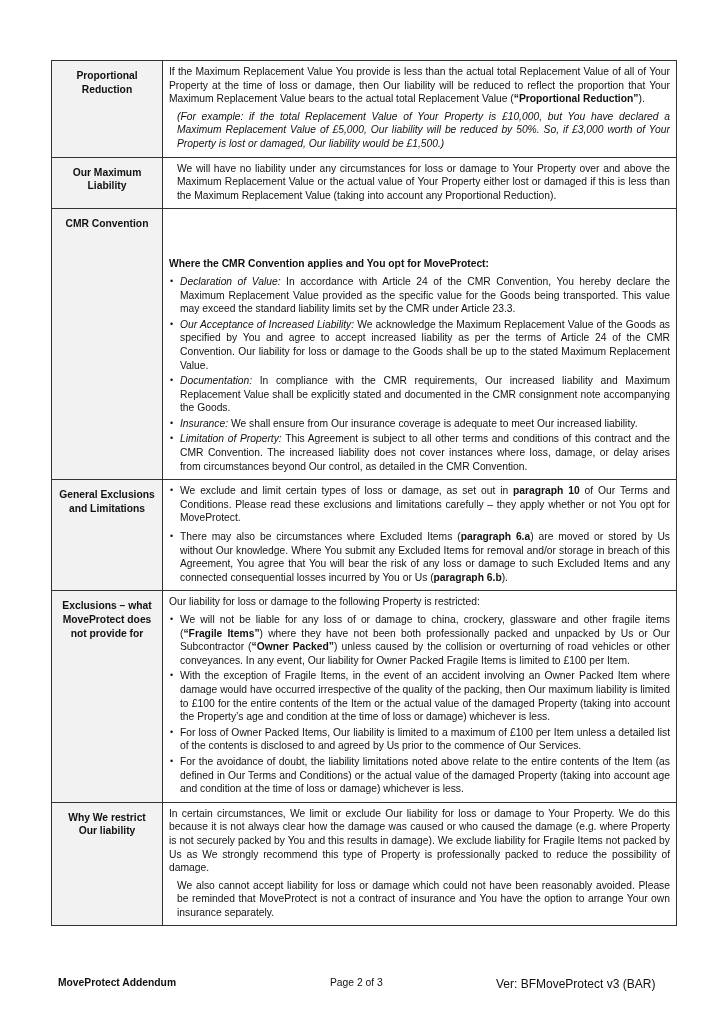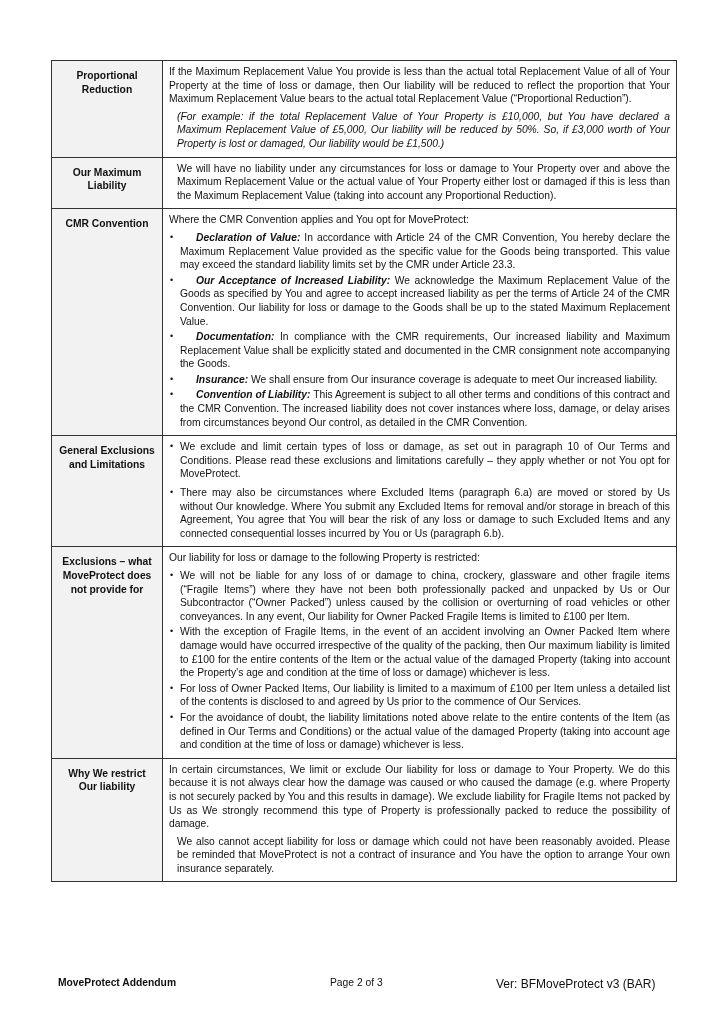--- a/index.html
+++ b/index.html
@@ -18,26 +18,26 @@
       text-align: center;
     }
     .terms-table td.label {
       width: 98px; background: #f2f2f2; font-weight: bold;
       padding: 8px 6px 6px 6px;
     }
     .terms-table td.content { text-align: justify; }
     p { margin: 0 0 4px 0; }
     p:last-child { margin-bottom: 0; margin-left: 8px; }
     .italic { font-style: italic; }
-    .bold { font-weight: normal; }
+    .bold { font-weight: bold; margin-top: 44px; }
     ul { margin: 0; padding: 0; list-style: none; }
     li { position: relative; padding-left: 11px; margin-bottom: 2px; }
     li:last-child { margin-bottom: 0; }
     li .bullet { position: absolute; left: 1px; top: 0; font-size: 9px; }
-    .bi { font-weight: bold; font-style: italic; margin-left: 16px; }
+    .bi { font-weight: normal; font-style: italic; }
     .footer {
       position: absolute; top: 977px; left: 51px; width: 626px; height: 14px;
       font-size: 10.3px;
     }
     .footer .left { position: absolute; left: 0; font-weight: bold; margin-left: 7px; }
     .footer .center { position: absolute; left: 279px; }
     .footer .right { position: absolute; left: 445px; font-size: 12px; }
   </style>
 </head>
 <body>
@@ -59,21 +59,21 @@
   </tr>
   <tr>
     <td class="label">CMR Convention</td>
     <td class="content">
       <p class="bold">Where the CMR Convention applies and You opt for MoveProtect:</p>
       <ul>
         <li><span class="bullet">•</span><span class="bi">Declaration of Value:</span><span> In accordance with Article 24 of the CMR Convention, You hereby declare the Maximum Replacement Value provided as the specific value for the Goods being transported. This value may exceed the standard liability limits set by the CMR under Article 23.3.</span></li>
         <li><span class="bullet">•</span><span class="bi">Our Acceptance of Increased Liability:</span><span> We acknowledge the Maximum Replacement Value of the Goods as specified by You and agree to accept increased liability as per the terms of Article 24 of the CMR Convention. Our liability for loss or damage to the Goods shall be up to the stated Maximum Replacement Value.</span></li>
         <li><span class="bullet">•</span><span class="bi">Documentation:</span><span> In compliance with the CMR requirements, Our increased liability and Maximum Replacement Value shall be explicitly stated and documented in the CMR consignment note accompanying the Goods.</span></li>
         <li><span class="bullet">•</span><span class="bi">Insurance:</span><span> We shall ensure from Our insurance coverage is adequate to meet Our increased liability.</span></li>
-        <li><span class="bullet">•</span><span class="bi">Convention of Liability:</span><span> This Agreement is subject to all other terms and conditions of this contract and the CMR Convention. The increased liability does not cover instances where loss, damage, or delay arises from circumstances beyond Our control, as detailed in the CMR Convention.</span></li>
+        <li><span class="bullet">•</span><span class="bi">Limitation of Property:</span><span> This Agreement is subject to all other terms and conditions of this contract and the CMR Convention. The increased liability does not cover instances where loss, damage, or delay arises from circumstances beyond Our control, as detailed in the CMR Convention.</span></li>
       </ul>
     </td>
   </tr>
   <tr>
     <td class="label">General Exclusions and Limitations</td>
     <td class="content">
       <ul>
         <li style="margin-bottom:5px"><span class="bullet">•</span><span>We exclude and limit certain types of loss or damage, as set out in </span><span class="bold">paragraph 10</span><span> of Our Terms and Conditions. Please read these exclusions and limitations carefully – they apply whether or not You opt for MoveProtect.</span></li>
         <li><span class="bullet">•</span><span>There may also be circumstances where Excluded Items (</span><span class="bold">paragraph 6.a</span><span>) are moved or stored by Us without Our knowledge. Where You submit any Excluded Items for removal and/or storage in breach of this Agreement, You agree that You will bear the risk of any loss or damage to such Excluded Items and any connected consequential losses incurred by You or Us (</span><span class="bold">paragraph 6.b</span><span>).</span></li>
       </ul>

